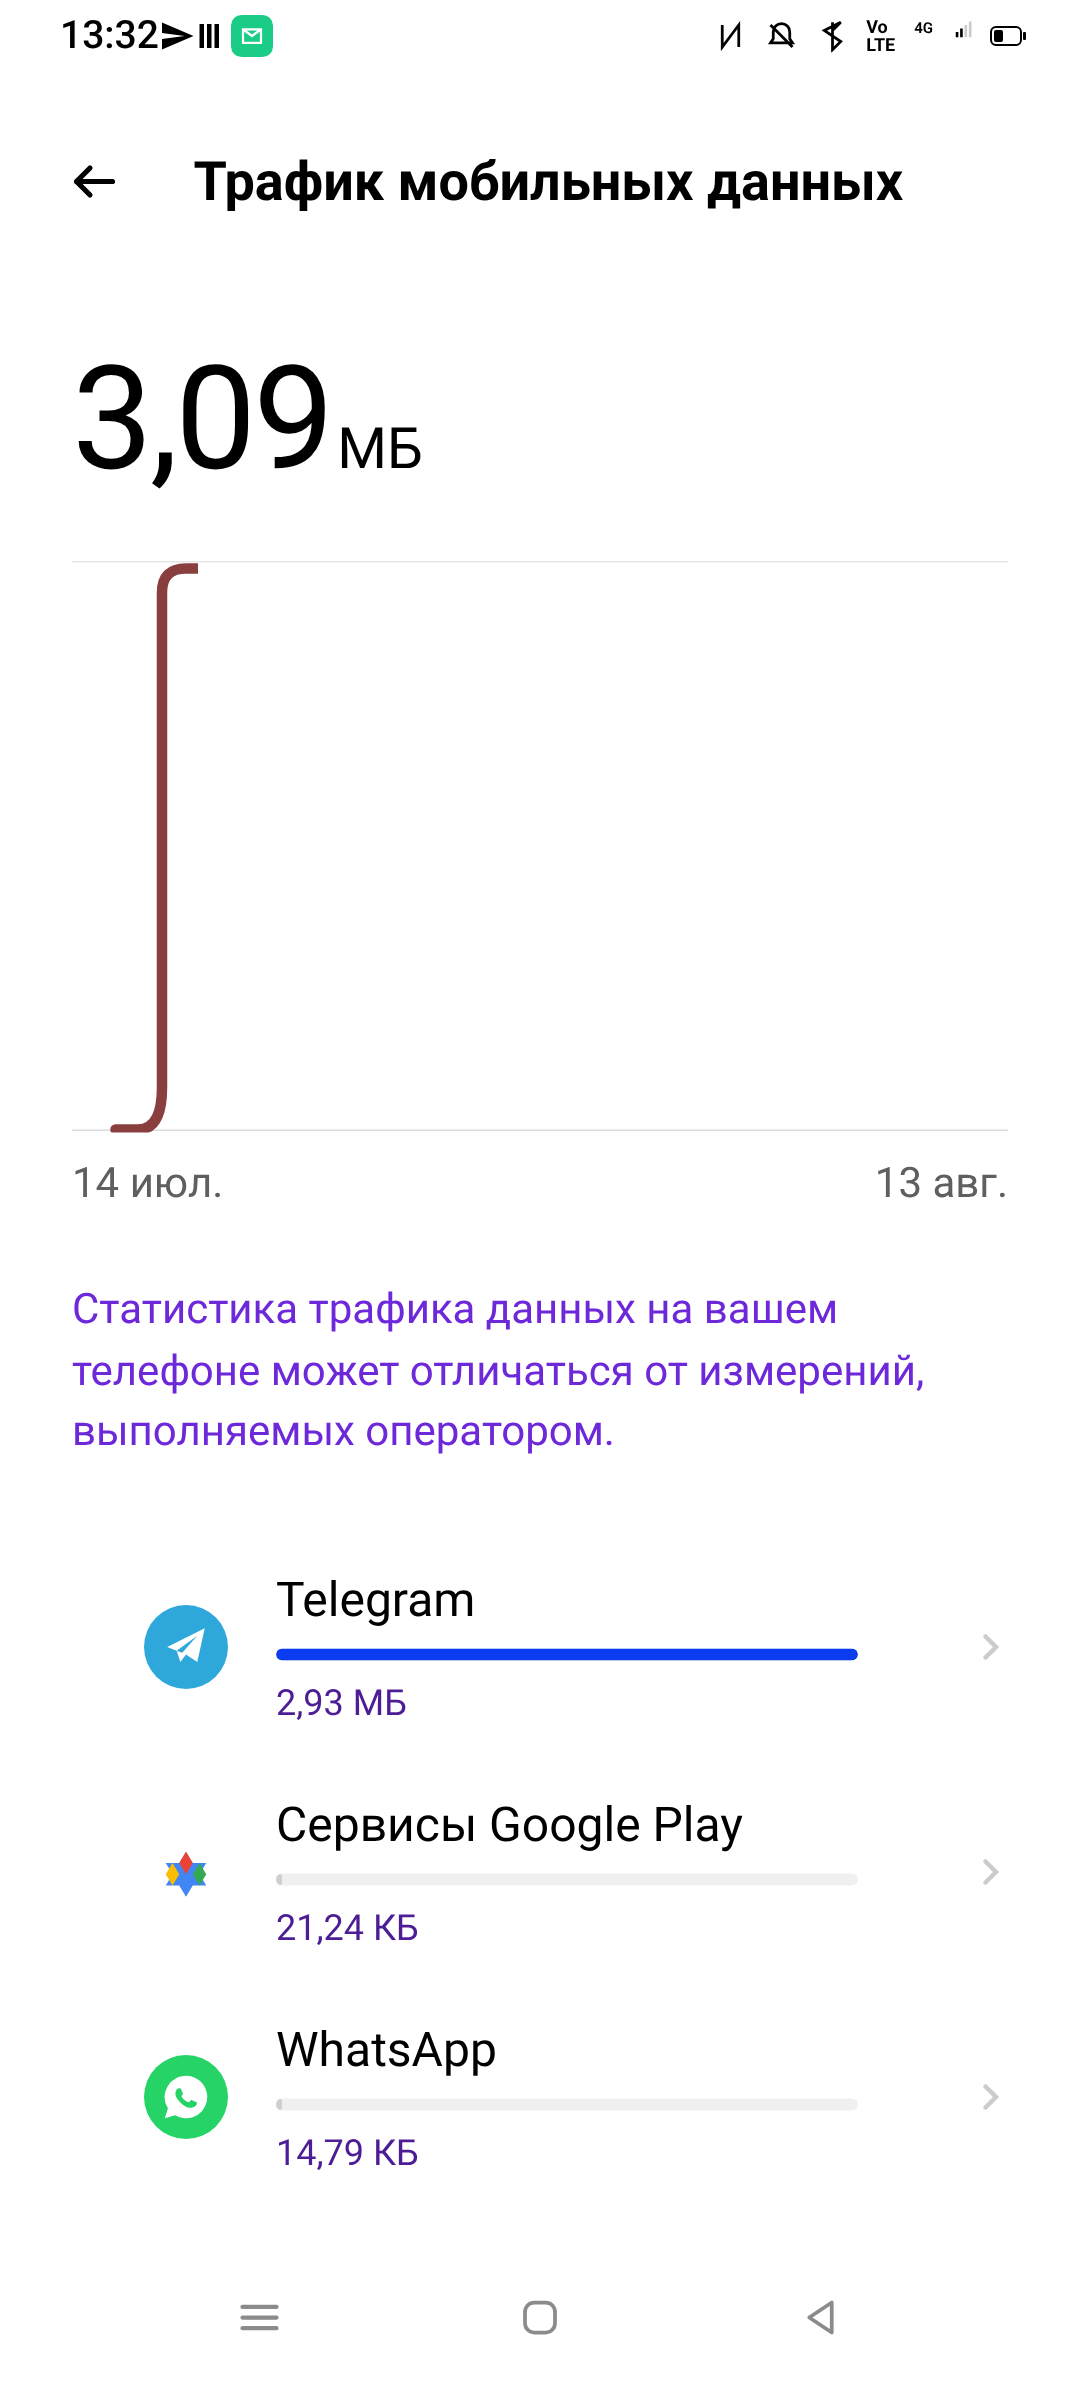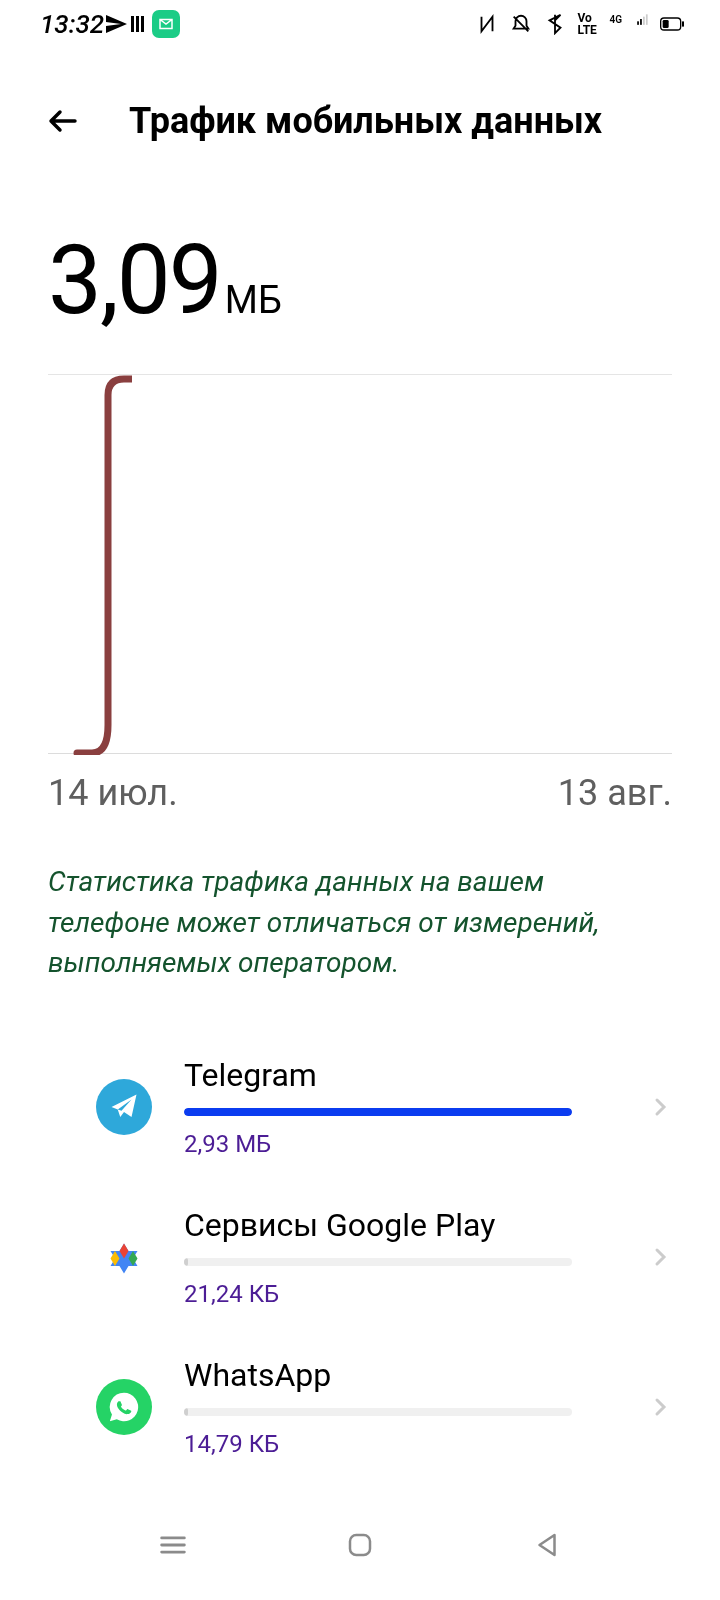--- a/index.html
+++ b/index.html
@@ -13,21 +13,21 @@
     }
     .status-bar {
       height: 48px;
       display: flex;
       justify-content: space-between;
       align-items: center;
       padding: 0 36px 0 40px;
       font-size: 24px;
       font-weight: 500;
     }
-    .status-left { display: flex; align-items: center; gap: 0; font-style: italic; }
+    .status-left { display: flex; align-items: center; gap: 0; }
     .status-right { display: flex; align-items: flex-start; gap: 10px; }
     .status-time { font-size: 26px; font-weight: 500; }
     .status-icon { width: 24px; height: 24px; display: flex; align-items: center; justify-content: center; }
     .green-app-icon {
       width: 28px; height: 28px; background: #1BCC86; border-radius: 7px;
       display: flex; align-items: center; justify-content: center;
     }
     .header {
       display: flex;
       align-items: center;
@@ -66,30 +66,29 @@
       position: absolute;
       left: 24px;
       top: 0;
       width: 60px;
       height: 380px;
     }
     .chart-labels {
       display: flex;
       justify-content: space-between;
       padding: 18px 0 0 0;
-      font-size: 36px;
+      font-size: 28px;
       color: #5f5f5f;
       gap: 24px;
     }
     .note-text {
       padding: 48px 48px 0 48px;
       font-size: 28px;
-      color: #14532d;
+      color: #6d28d9;
       line-height: 1.45;
-      font-style: italic;
     }
     .app-list {
       padding: 48px 48px 0 72px;
       margin-left: 24px;
     }
     .app-row {
       display: flex;
       align-items: center;
       padding: 24px 0;
       gap: 32px;

